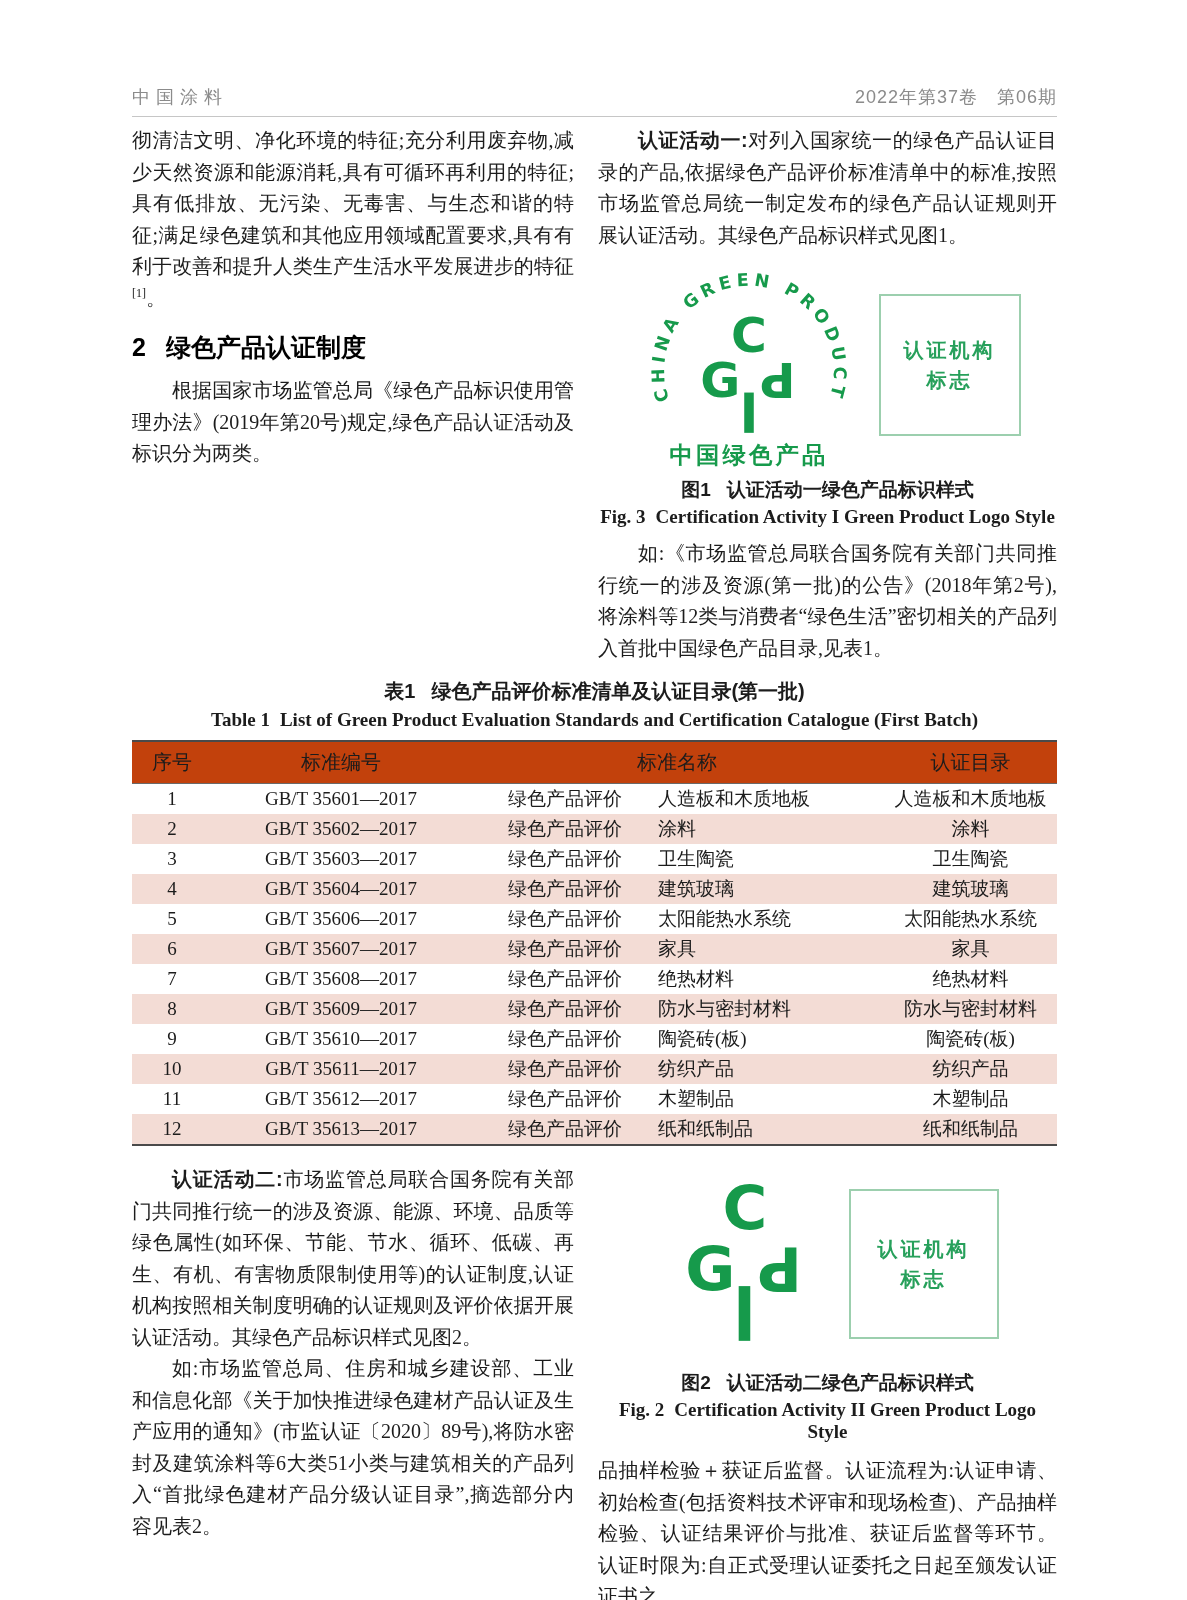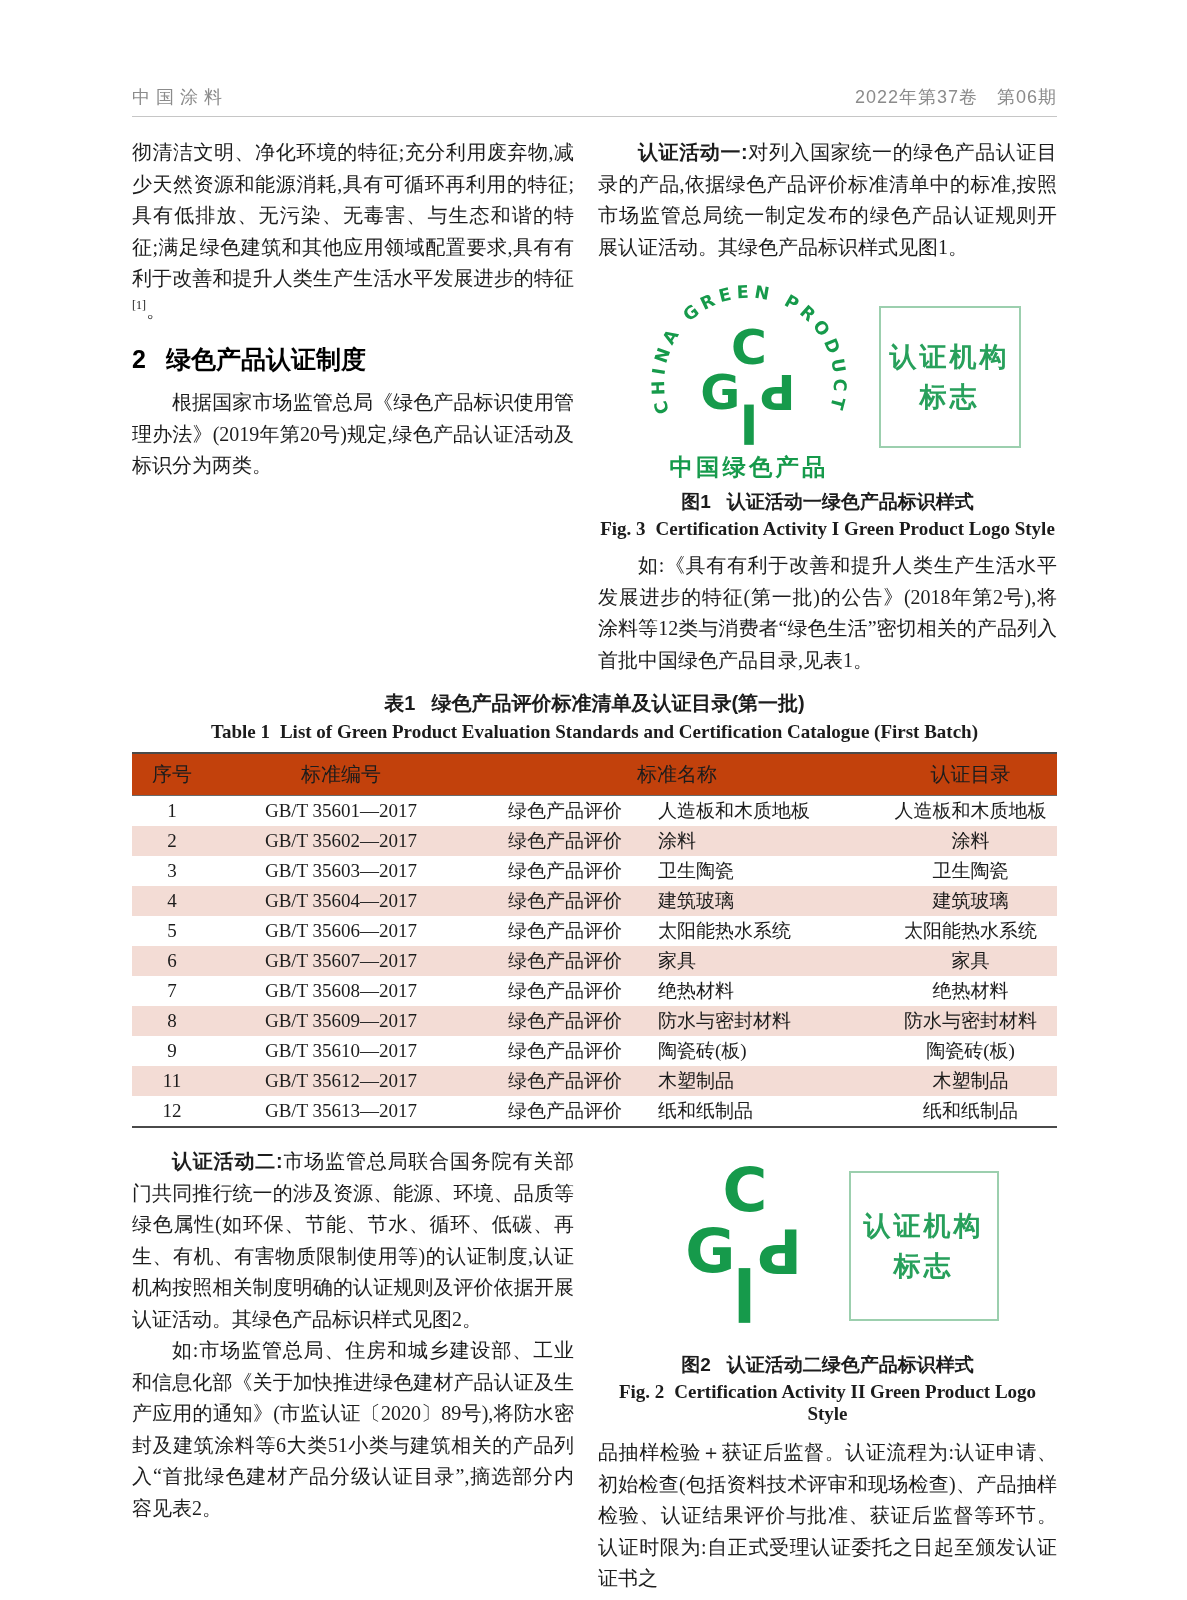--- a/index.html
+++ b/index.html
@@ -11,40 +11,40 @@
   }
   
   .page-header { display:flex; justify-content:space-between; align-items:flex-end;
     padding-bottom:7px; border-bottom:1px solid #c6c6c6; color:#8b8b8b;
     font-family:"Liberation Sans","DejaVu Sans",sans-serif; font-size:18px; }
   .journal-name { letter-spacing:6px; }
   .issue-info  { letter-spacing:1px; }
 
   
   .columns { display:flex; gap:24px; }
-  .columns-top { margin-top:20px; }
+  .columns-top { margin-top:8px; }
   .columns-bottom { margin-top:18px; }
   .col-left { width:442px; flex:0 0 442px; }
   .col-right { flex:1; min-width:0; }
 
   p.body { font-size:20px; line-height:31.5px; text-align:justify; text-indent:2em; margin:0; }
   p.body sup { font-size:12px; line-height:0; }
   .lead { font-family:"Liberation Sans","DejaVu Sans",sans-serif; font-weight:bold; }
 
   .section-heading { color:#000000; font-family:"Liberation Sans","DejaVu Sans",sans-serif;
     font-weight:bold; font-size:25px; margin:17px 0 11px 0; }
   .section-heading .h-num { margin-right:20px; }
 
   
   .figure { text-align:center; }
   .fig-row { display:flex; justify-content:center; align-items:center; gap:16px; margin:8px 0 4px; }
   .agency-box { width:142px; height:142px; border:2px solid #9ccfae; box-sizing:border-box;
     display:flex; align-items:center; justify-content:center; text-align:center;
     color:#27a05b; font-family:"Liberation Sans","DejaVu Sans",sans-serif;
-    font-weight:bold; font-size:27px; line-height:1.5; letter-spacing:3px; }
+    font-weight:bold; font-size:20px; line-height:1.5; letter-spacing:3px; }
   .fig-caption-zh { font-family:"Liberation Sans","DejaVu Sans",sans-serif; font-weight:bold;
     font-size:19px; margin-top:6px; }
   .fig-caption-zh .cap-label { margin-right:16px; }
   .fig-caption-en { font-family:"Liberation Serif","DejaVu Serif",serif; font-weight:bold;
     font-size:19px; margin-top:3px; }
   .fig-caption-en .cap-label { margin-right:10px; }
 
   
   .table-block { margin-top:14px; }
   .tbl-title-zh { text-align:center; font-family:"Liberation Sans","DejaVu Sans",sans-serif;
@@ -107,21 +107,21 @@
             <div>
                 <div>认证机构</div>
                 <div>标志</div>
               </div>
           </div>
         </div>
         <div class="fig-caption-zh"><span class="cap-label">图1</span><span>认证活动一绿色产品标识样式</span></div>
         <div class="fig-caption-en"><span class="cap-label">Fig. 3</span><span>Certification Activity I Green Product Logo Style</span></div>
       </div>
 
-      <p class="body" style="margin-top:10px;">如:《具有有利于改善和提升人类生产生活水平发展进步的特征(第一批)的公告》(2018年第2号),将涂料等12类与消费者“绿色生活”密切相关的产品列入首批中国绿色产品目录,见表1。</p>
+      <p class="body" style="margin-top:10px;">如:《市场监管总局联合国务院有关部门共同推行统一的涉及资源(第一批)的公告》(2018年第2号),将涂料等12类与消费者“绿色生活”密切相关的产品列入首批中国绿色产品目录,见表1。</p>
     </div>
   </div>
 
   <div class="table-block">
     <div class="tbl-title-zh"><span class="cap-label">表1</span><span>绿色产品评价标准清单及认证目录(第一批)</span></div>
     <div class="tbl-title-en"><span class="cap-label">Table 1</span><span>List of Green Product Evaluation Standards and Certification Catalogue (First Batch)</span></div>
     <table class="catalog">
       <thead>
         <tr>
           <th class="td-no">序号</th>
@@ -177,20 +177,26 @@
             <td class="td-no">8</td>
             <td class="td-code">GB/T 35609—2017</td>
             <td class="td-name"><span class="name-prefix">绿色产品评价</span><span>防水与密封材料</span></td>
             <td class="td-catalog">防水与密封材料</td>
           </tr>
         <tr>
             <td class="td-no">9</td>
             <td class="td-code">GB/T 35610—2017</td>
             <td class="td-name"><span class="name-prefix">绿色产品评价</span><span>陶瓷砖(板)</span></td>
             <td class="td-catalog">陶瓷砖(板)</td>
+          </tr>
+        <tr>
+            <td class="td-no">10</td>
+            <td class="td-code">GB/T 35611—2017</td>
+            <td class="td-name"><span class="name-prefix">绿色产品评价</span><span>纺织产品</span></td>
+            <td class="td-catalog">纺织产品</td>
           </tr>
         <tr>
             <td class="td-no">11</td>
             <td class="td-code">GB/T 35612—2017</td>
             <td class="td-name"><span class="name-prefix">绿色产品评价</span><span>木塑制品</span></td>
             <td class="td-catalog">木塑制品</td>
           </tr>
         <tr>
             <td class="td-no">12</td>
             <td class="td-code">GB/T 35613—2017</td>

